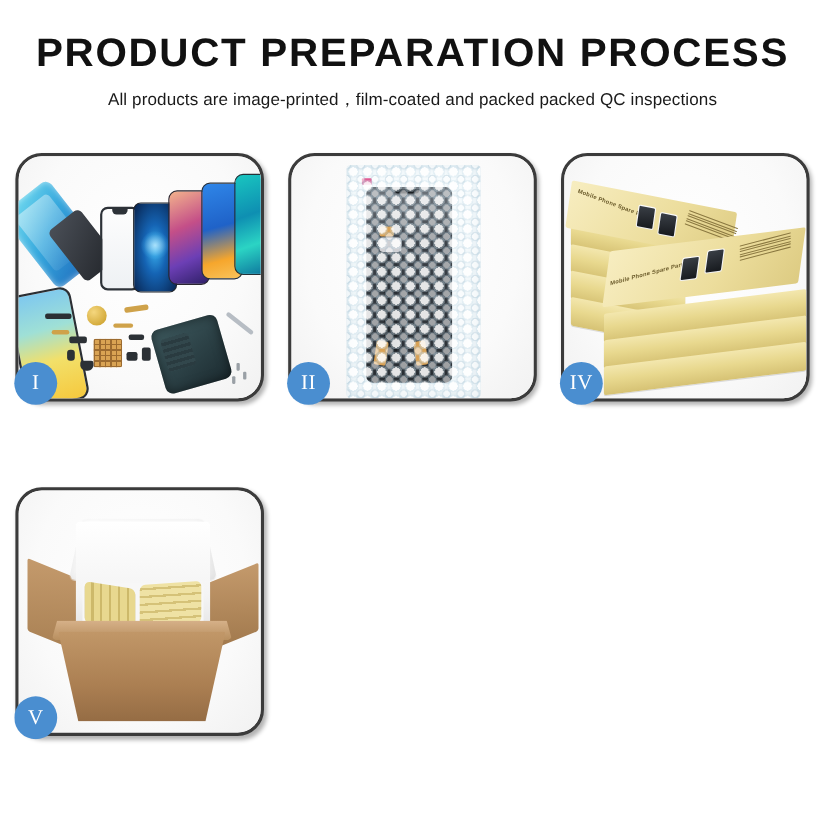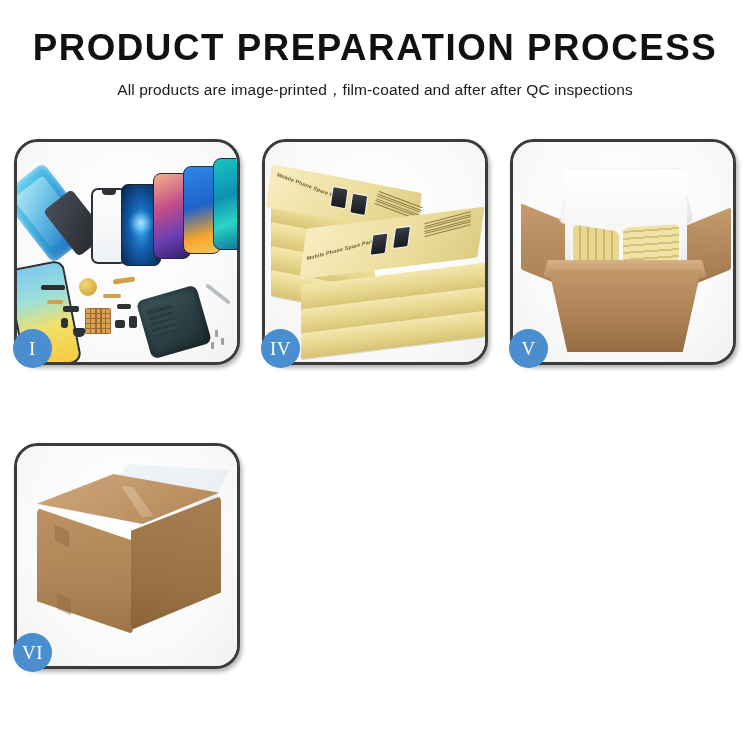--- a/index.html
+++ b/index.html
@@ -364,21 +364,21 @@
     clip-path:polygon(16% 0,100% 14%,86% 96%,0 60%);
   }
 </style>
 </head>
 <body>
 
 <div class="page">
 
   <div class="header">
     <div class="title">PRODUCT PREPARATION PROCESS</div>
-    <div class="subtitle">All products are image-printed，film-coated and after after QC inspections</div>
+    <div class="subtitle">All products are image-printed，film-coated and packed packed QC inspections</div>
   </div>
 
   <div class="grid">
 
     <div class="panel">
       <div class="stage">
         <div class="ph p1-blue"></div>
         <div class="ph p1-dark"></div>
         <div class="ph p1-glass"></div>
         <div class="ph p1-jelly"></div>
@@ -401,20 +401,36 @@
         <div class="flex-c" style="left:86px;top:152px;width:18px;height:4px;"></div>
         <div class="flex-c" style="left:30px;top:158px;width:16px;height:4px;"></div>
         <div class="screw" style="left:198px;top:188px;"></div>
         <div class="screw" style="left:204px;top:196px;"></div>
         <div class="screw" style="left:194px;top:200px;"></div>
         <div class="ph" style="left:186px;top:150px;width:30px;height:4px;background:#b7bdc4;transform:rotate(38deg);"></div>
       </div>
       <div class="badge">I</div>
     </div>
 
+    <div class="panel">
+      <div class="stage">
+        <div class="ph p2-bag">
+          <div class="p2-screen"></div>
+          <div class="p2-flex"></div>
+          <div class="p2-conn"></div>
+          <div class="p2-tape1"></div>
+          <div class="p2-tape2"></div>
+          <div class="p2-tape3"></div>
+          <div class="p2-pink"></div>
+          <div class="p2-bubbles"></div>
+          <div class="p2-bubbles2"></div>
+        </div>
+      </div>
+      <div class="badge">II</div>
+    </div>
 
 
     <div class="panel">
       <div class="stage">
         <div class="stack">
 
           <div class="sbox" style="left:0px;top:40px;width:104px;transform:skewY(11deg);"></div>
           <div class="sbox" style="left:0px;top:64px;width:104px;transform:skewY(11deg);"></div>
           <div class="sbox" style="left:0px;top:88px;width:104px;transform:skewY(11deg);"></div>
           <div class="sbox" style="left:0px;top:112px;width:104px;transform:skewY(11deg);"></div>
@@ -472,27 +488,15 @@
         <div class="ph p5-foam"></div>
         <div class="ph p5-cav"></div>
         <div class="ph p5-yel1"></div>
         <div class="ph p5-yel2"></div>
         <div class="ph p5-bodyTop"></div>
         <div class="ph p5-body"></div>
       </div>
       <div class="badge">V</div>
     </div>
 
-    <div class="panel">
-      <div class="stage">
-        <div class="ph p6-wrap"></div>
-        <div class="ph p6-top"></div>
-        <div class="ph p6-front"></div>
-        <div class="ph p6-side"></div>
-        <div class="ph p6-seam"></div>
-        <div class="ph p6-tape1"></div>
-        <div class="ph p6-tape2"></div>
-      </div>
-      <div class="badge">VI</div>
-    </div>
 
   </div>
 </div>
 
 </body></html>

